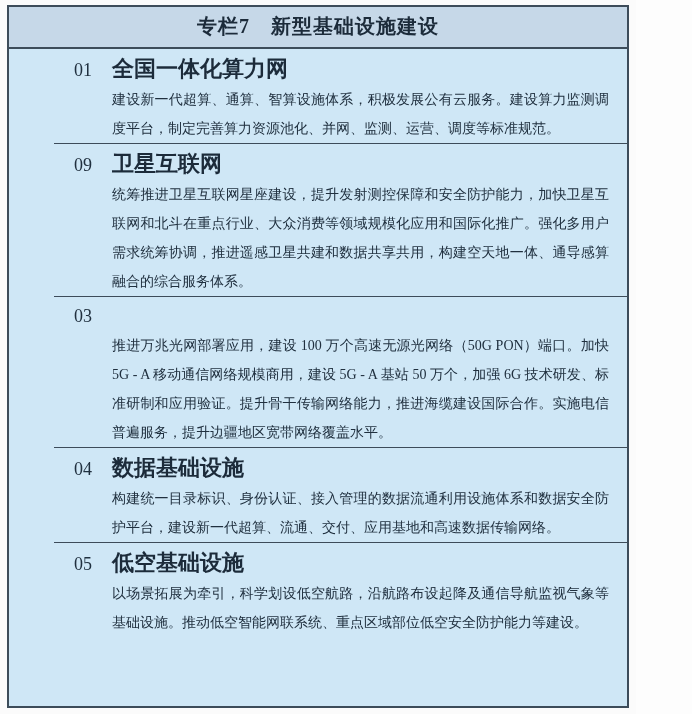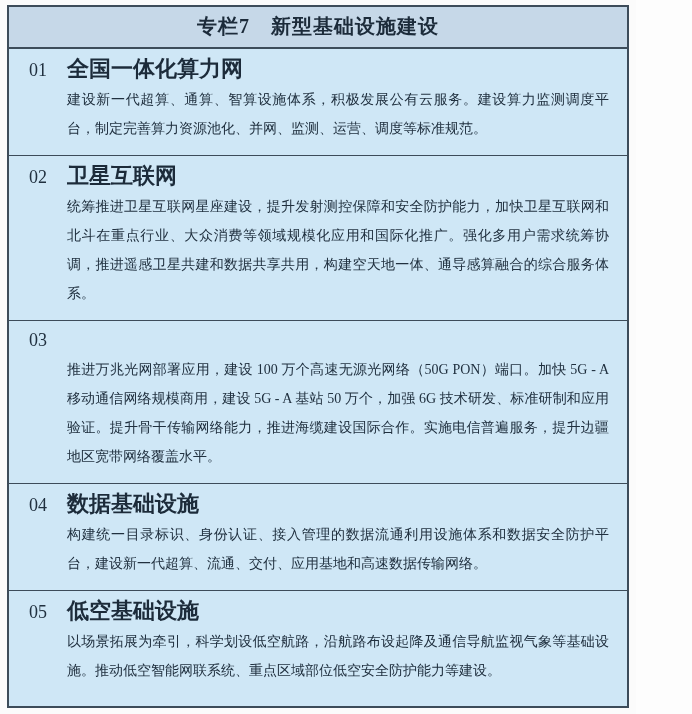--- a/index.html
+++ b/index.html
@@ -32,22 +32,23 @@
     padding: 6px 0 7px 0;
     font-size: 20px;
     font-weight: bold;
     color: #1c2b3a;
     letter-spacing: 1px;
     flex: 0 0 auto;
   }
   .item {
     background: #cfe7f6;
     border-bottom: 1.5px solid #3d4c5a;
-    padding: 5px 18px 12px 20px;
+    padding: 5px 18px 0 20px;
     color: #20303f;
+    margin-left: 45px;
   }
   .item:last-child { border-bottom: none; }
   .item-head {
     display: flex;
     align-items: baseline;
     line-height: 29px;
   }
   .item-num {
     flex: 0 0 38px;
     font-size: 18px;
@@ -78,21 +79,21 @@
     <div class="item">
       <div class="item-head">
         <span class="item-num">01</span>
         <span class="item-title">全国一体化算力网</span>
       </div>
       <p class="item-body">建设新一代超算、通算、智算设施体系，积极发展公有云服务。建设算力监测调度平台，制定完善算力资源池化、并网、监测、运营、调度等标准规范。</p>
     </div>
 
     <div class="item">
       <div class="item-head">
-        <span class="item-num">02</span>
+        <span class="item-num">09</span>
         <span class="item-title">卫星互联网</span>
       </div>
       <p class="item-body">统筹推进卫星互联网星座建设，提升发射测控保障和安全防护能力，加快卫星互联网和北斗在重点行业、大众消费等领域规模化应用和国际化推广。强化多用户需求统筹协调，推进遥感卫星共建和数据共享共用，构建空天地一体、通导感算融合的综合服务体系。</p>
     </div>
 
     <div class="item">
       <div class="item-head">
         <span class="item-num">03</span>
       </div>
       <p class="item-body">推进万兆光网部署应用，建设 100 万个高速无源光网络（50G PON）端口。加快 5G - A 移动通信网络规模商用，建设 5G - A 基站 50 万个，加强 6G 技术研发、标准研制和应用验证。提升骨干传输网络能力，推进海缆建设国际合作。实施电信普遍服务，提升边疆地区宽带网络覆盖水平。</p>

